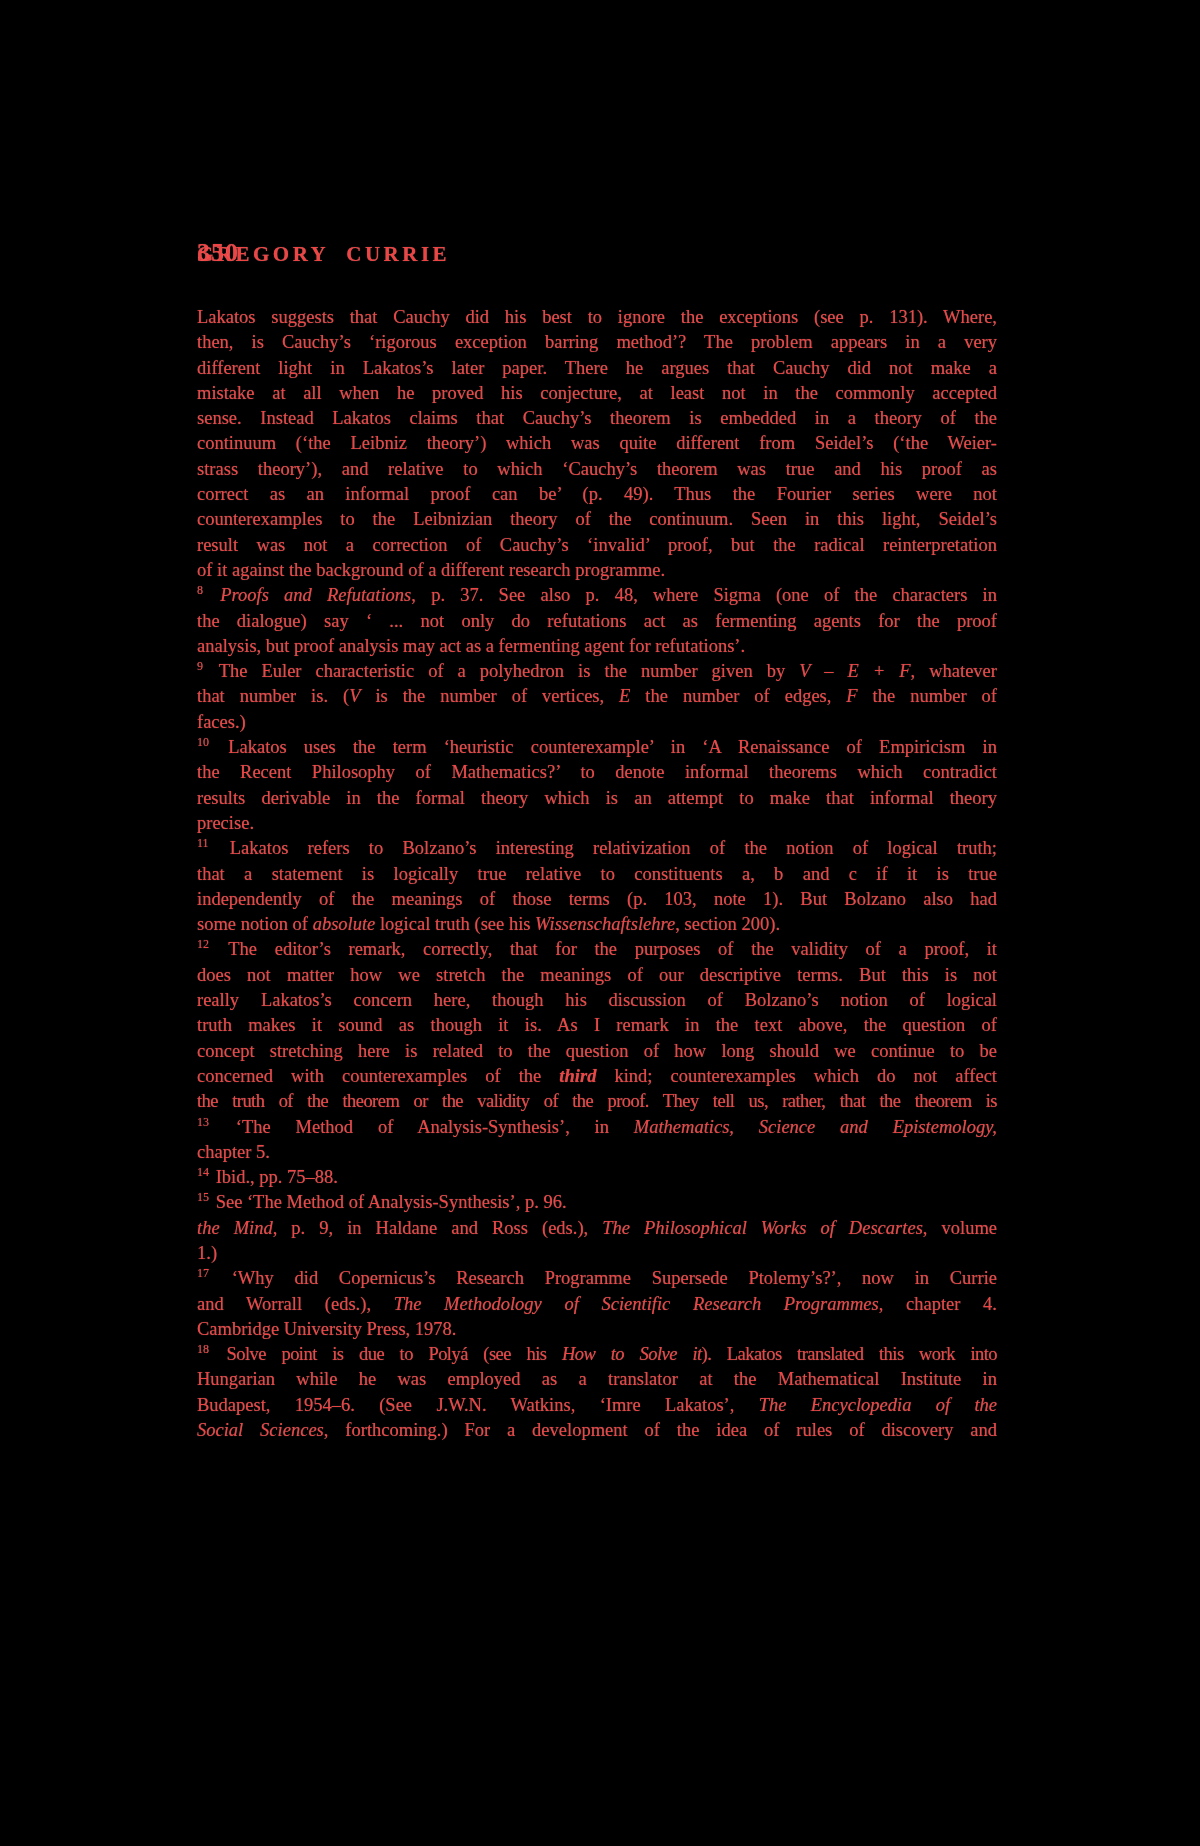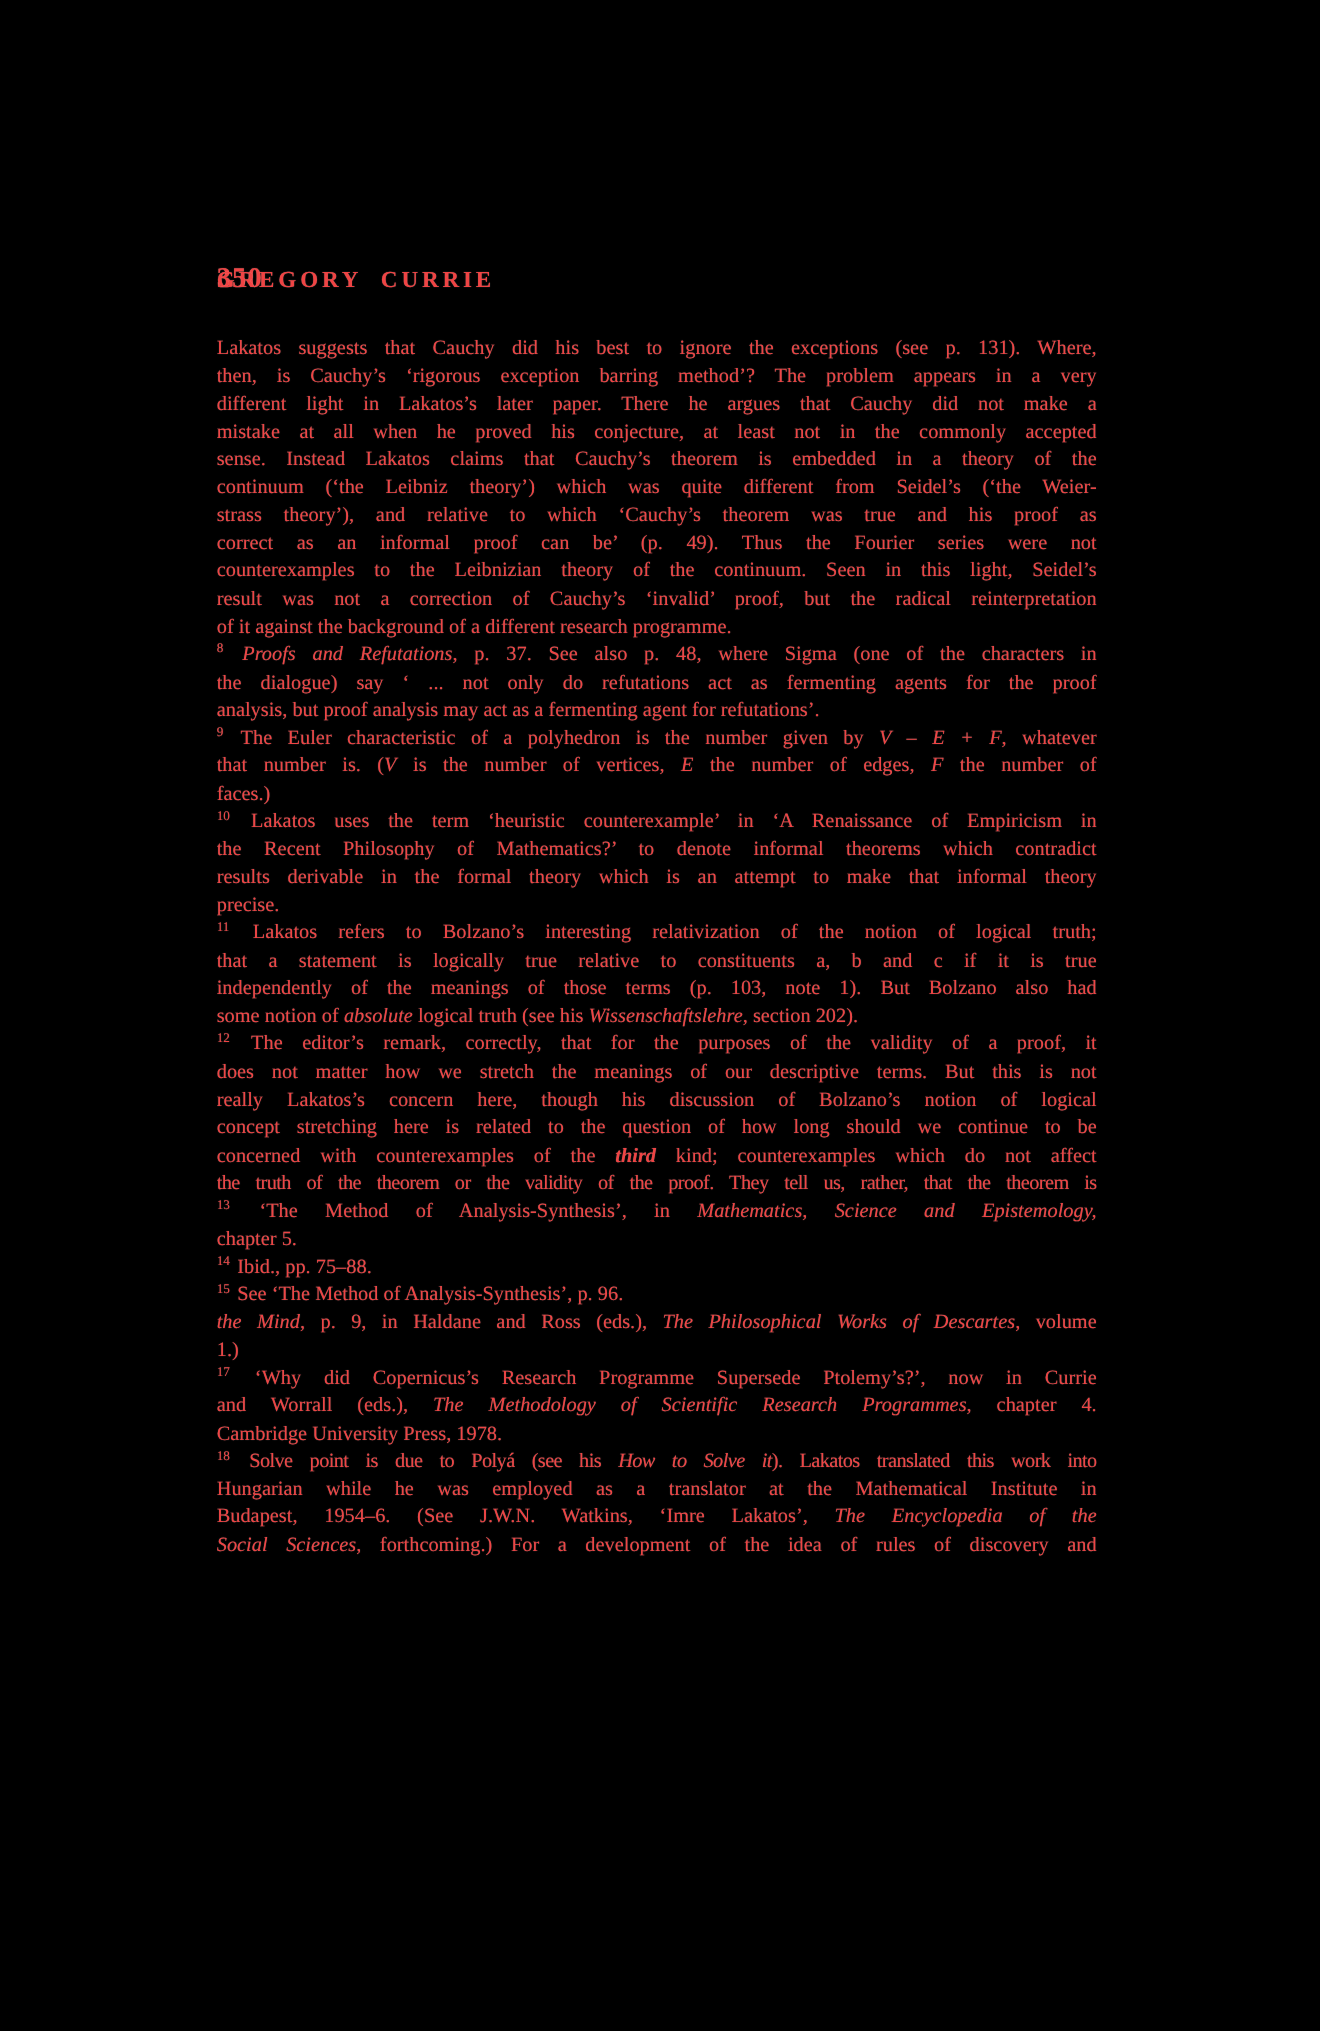--- a/index.html
+++ b/index.html
@@ -97,24 +97,25 @@
       <div class="line"><sup class="fnmark">9</sup><span> The Euler characteristic of a polyhedron is the number given by </span><span class="it">V – E + F</span><span>, whatever</span></div>
       <div class="line"><span>that number is. (</span><span class="it">V</span><span> is the number of vertices, </span><span class="it">E</span><span> the number of edges, </span><span class="it">F</span><span> the number of</span></div>
       <div class="line para-end"><span>faces.)</span></div>
       <div class="line"><sup class="fnmark">10</sup><span> Lakatos uses the term ‘heuristic counterexample’ in ‘A Renaissance of Empiricism in</span></div>
       <div class="line"><span>the Recent Philosophy of Mathematics?’ to denote informal theorems which contradict</span></div>
       <div class="line"><span>results derivable in the formal theory which is an attempt to make that informal theory</span></div>
       <div class="line para-end"><span>precise.</span></div>
       <div class="line"><sup class="fnmark">11</sup><span> Lakatos refers to Bolzano’s interesting relativization of the notion of logical truth;</span></div>
       <div class="line"><span>that a statement is logically true relative to constituents a, b and c if it is true</span></div>
       <div class="line"><span>independently of the meanings of those terms (p. 103, note 1). But Bolzano also had</span></div>
-      <div class="line para-end"><span>some notion of </span><span class="it">absolute</span><span> logical truth (see his </span><span class="it">Wissenschaftslehre</span><span>, section 202).</span></div>
+      <div class="line para-end"><span>some notion of </span><span class="it">absolute</span><span> logical truth (see his </span><span class="it">Wissenschaftslehre</span><span>, section 200).</span></div>
       <div class="line"><sup class="fnmark">12</sup><span> The editor’s remark, correctly, that for the purposes of the validity of a proof, it</span></div>
       <div class="line"><span>does not matter how we stretch the meanings of our descriptive terms. But this is not</span></div>
       <div class="line"><span>really Lakatos’s concern here, though his discussion of Bolzano’s notion of logical</span></div>
+      <div class="line"><span>truth makes it sound as though it is. As I remark in the text above, the question of</span></div>
       <div class="line"><span>concept stretching here is related to the question of how long should we continue to be</span></div>
       <div class="line"><span>concerned with counterexamples of the </span><span class="it bd">third</span><span> kind; counterexamples which do not affect</span></div>
       <div class="line tight"><span>the truth of the theorem or the validity of the proof. They tell us, rather, that the theorem is</span></div>
       <div class="line"><sup class="fnmark">13</sup><span> ‘The Method of Analysis-Synthesis’, in </span><span class="it">Mathematics, Science and Epistemology,</span></div>
       <div class="line para-end"><span>chapter 5.</span></div>
       <div class="line para-end"><sup class="fnmark">14</sup><span> Ibid., pp. 75–88.</span></div>
       <div class="line para-end"><sup class="fnmark">15</sup><span> See ‘The Method of Analysis-Synthesis’, p. 96.</span></div>
       <div class="line"><span class="it">the Mind</span><span>, p. 9, in Haldane and Ross (eds.), </span><span class="it">The Philosophical Works of Descartes</span><span>, volume</span></div>
       <div class="line para-end"><span>1.)</span></div>
       <div class="line"><sup class="fnmark">17</sup><span> ‘Why did Copernicus’s Research Programme Supersede Ptolemy’s?’, now in Currie</span></div>

